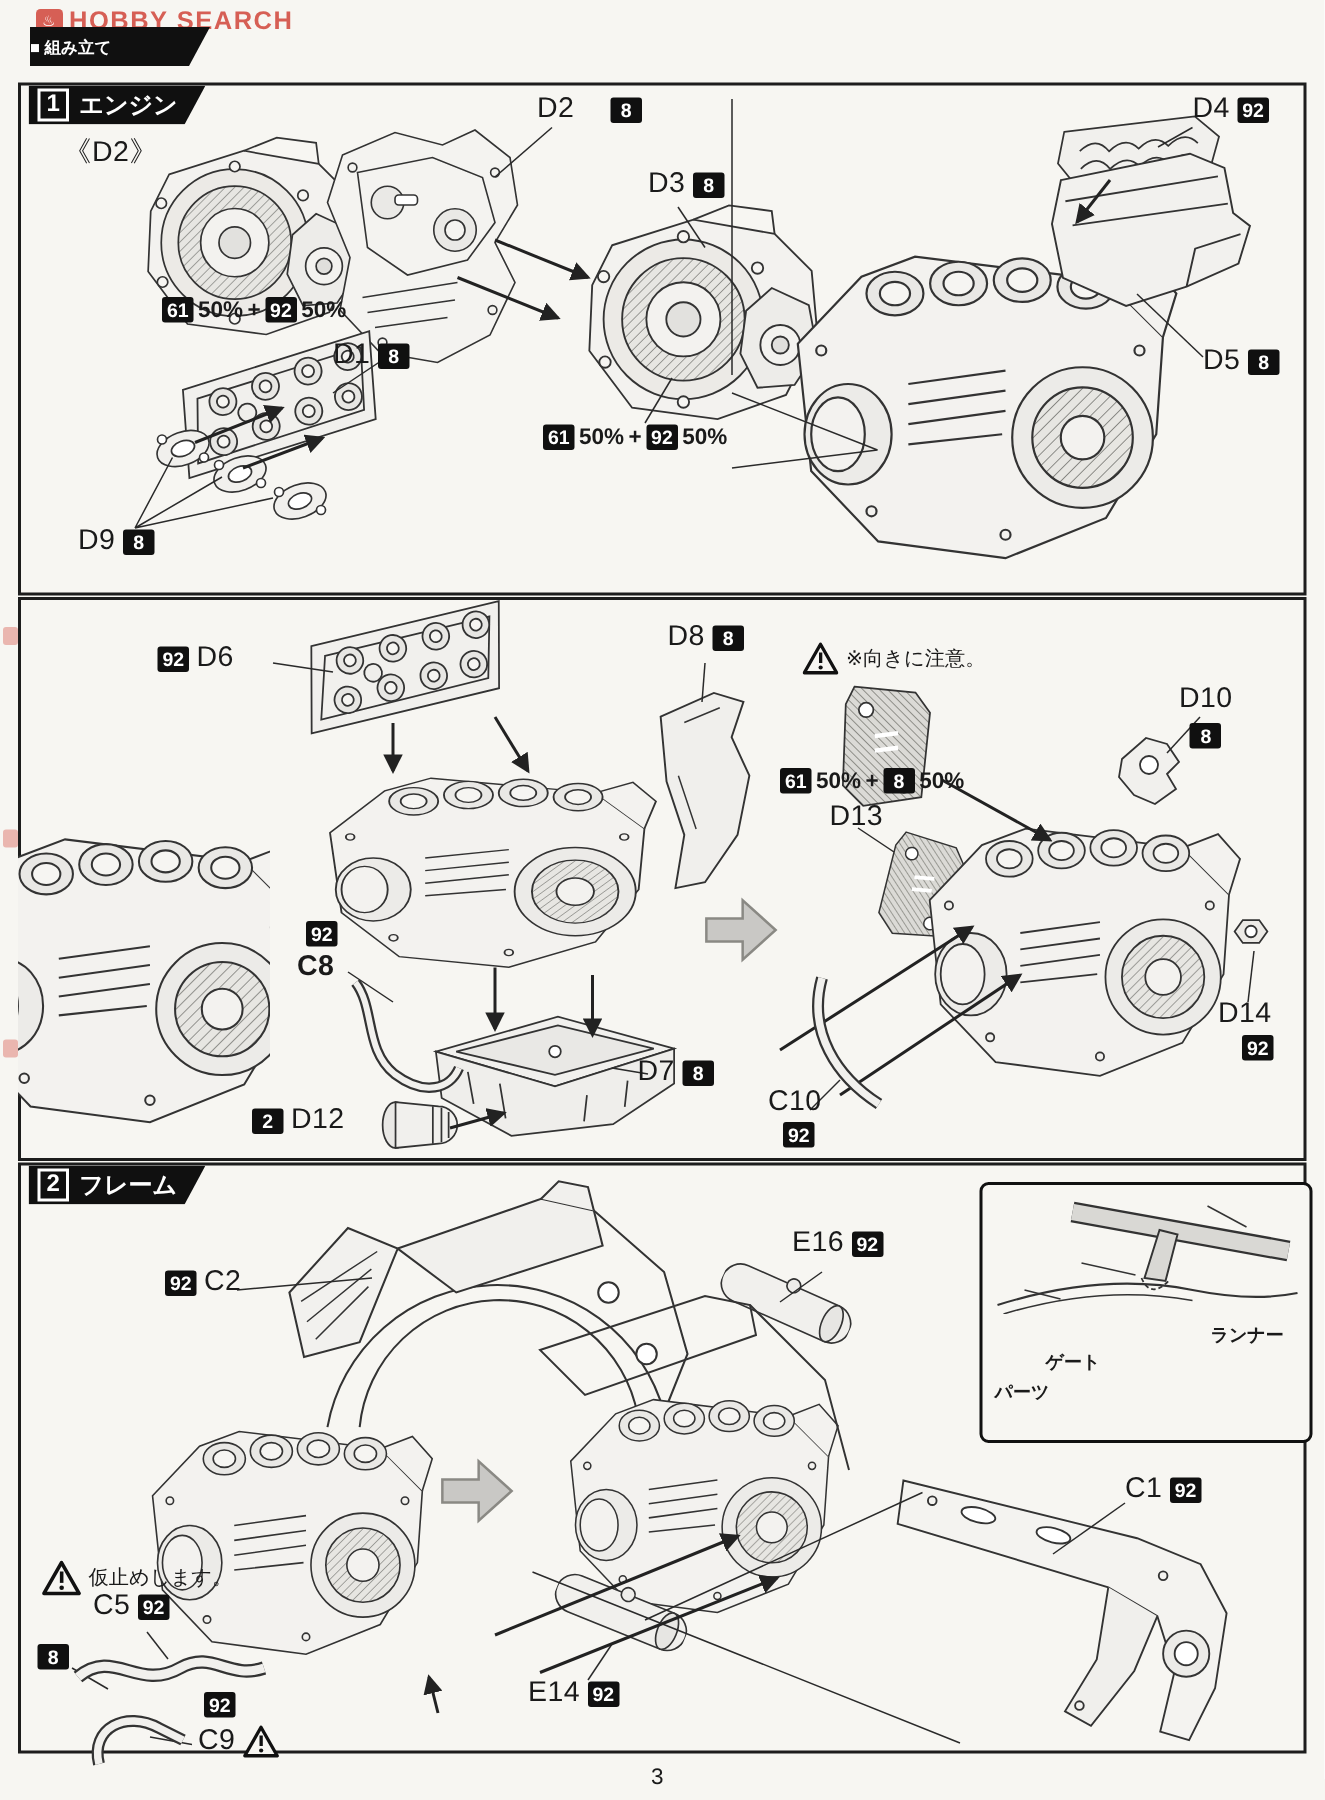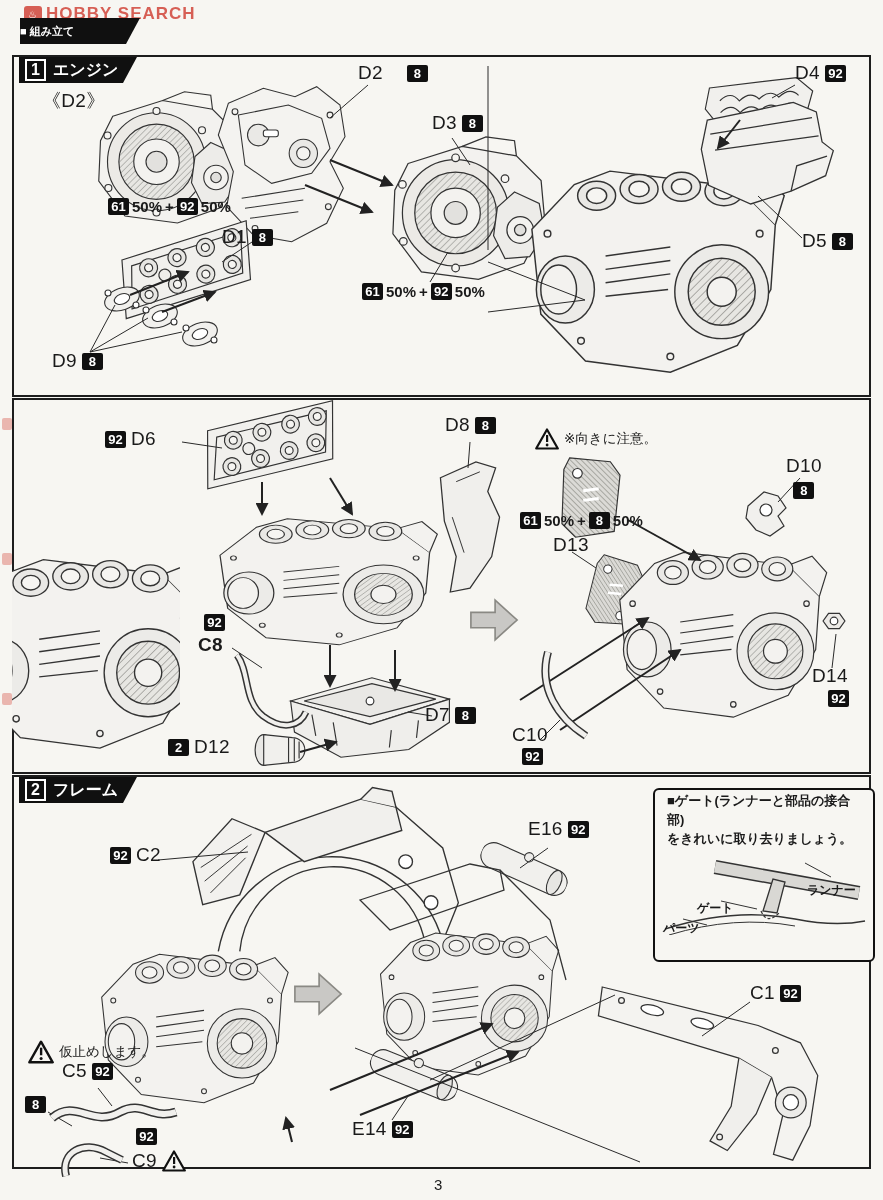--- a/index.html
+++ b/index.html
@@ -444,24 +444,20 @@
       <use href="#sym-frame"></use>
     </svg>
   <svg class="art" style="left:368px;top:1056px;transform:rotate(22deg);" width="92" height="38" viewBox="0 0 100 40">
       <use href="#sym-cyl"></use>
     </svg>
   <svg class="art" style="left:292px;top:972px;" width="52" height="44" viewBox="0 0 46 40">
       <use href="#sym-grayarrow"></use>
     </svg>
 
   <div class="onepoint" style="left:653px;top:788px;width:218px;height:170px;">
-    <div class="body">
-      <div>■ゲート(ランナーと部品の接合部)</div>
-      <div>をきれいに取り去りましょう。</div>
-    </div>
     <svg width="214" height="86" viewBox="0 0 214 86" style="display:block">
       <path d="M60 18 L204 44" stroke="#333" stroke-width="14" fill="none"></path>
       <path d="M60 18 L204 44" stroke="#d9d8d4" stroke-width="11" fill="none"></path>
       <path d="M118 30 L108 62 L122 64 L130 33 Z" fill="#d9d8d4" stroke="#333" stroke-width="1.3"></path>
       <path d="M106 62 Q112 76 124 64" stroke="#333" stroke-width="1.2" fill="none" stroke-dasharray="3 2"></path>
       <path d="M10 80 Q80 58 140 70 Q180 78 210 72" stroke="#333" stroke-width="1.4" fill="none"></path>
       <path d="M14 86 Q80 66 140 77" stroke="#333" stroke-width="1" fill="none"></path>
       <path d="M150 14 L176 28" stroke="#333" stroke-width="1" fill="none"></path>
       <path d="M66 52 L102 60" stroke="#333" stroke-width="1" fill="none"></path>
       <path d="M28 70 L52 76" stroke="#333" stroke-width="1" fill="none"></path>

